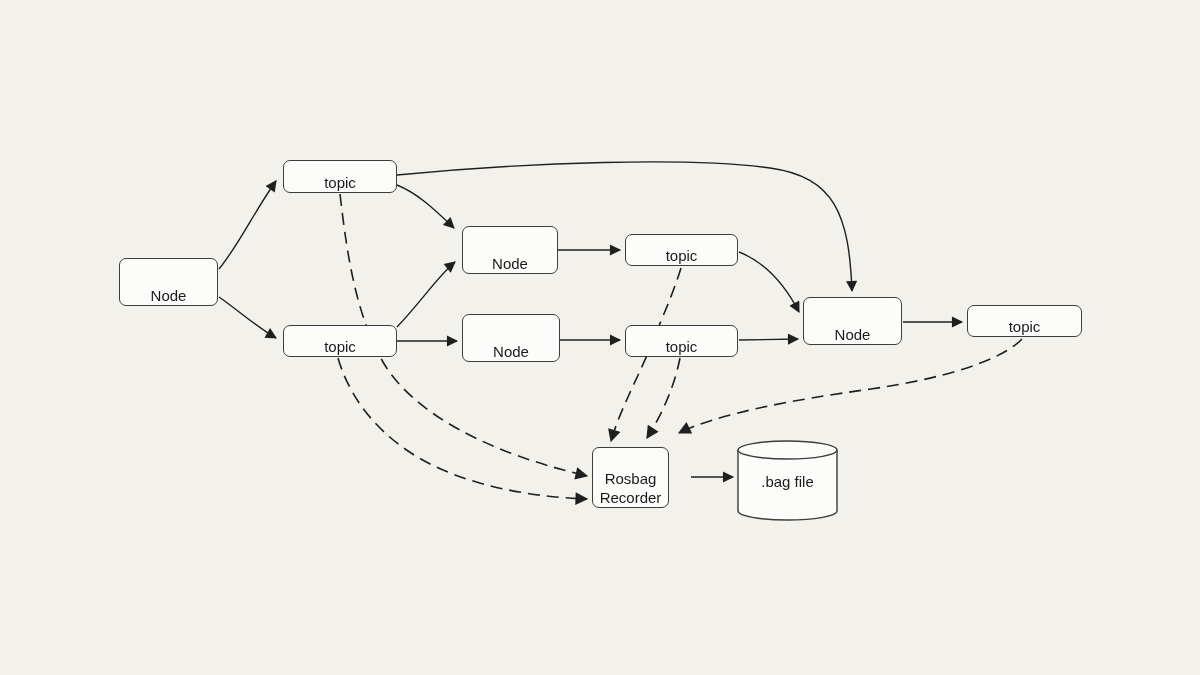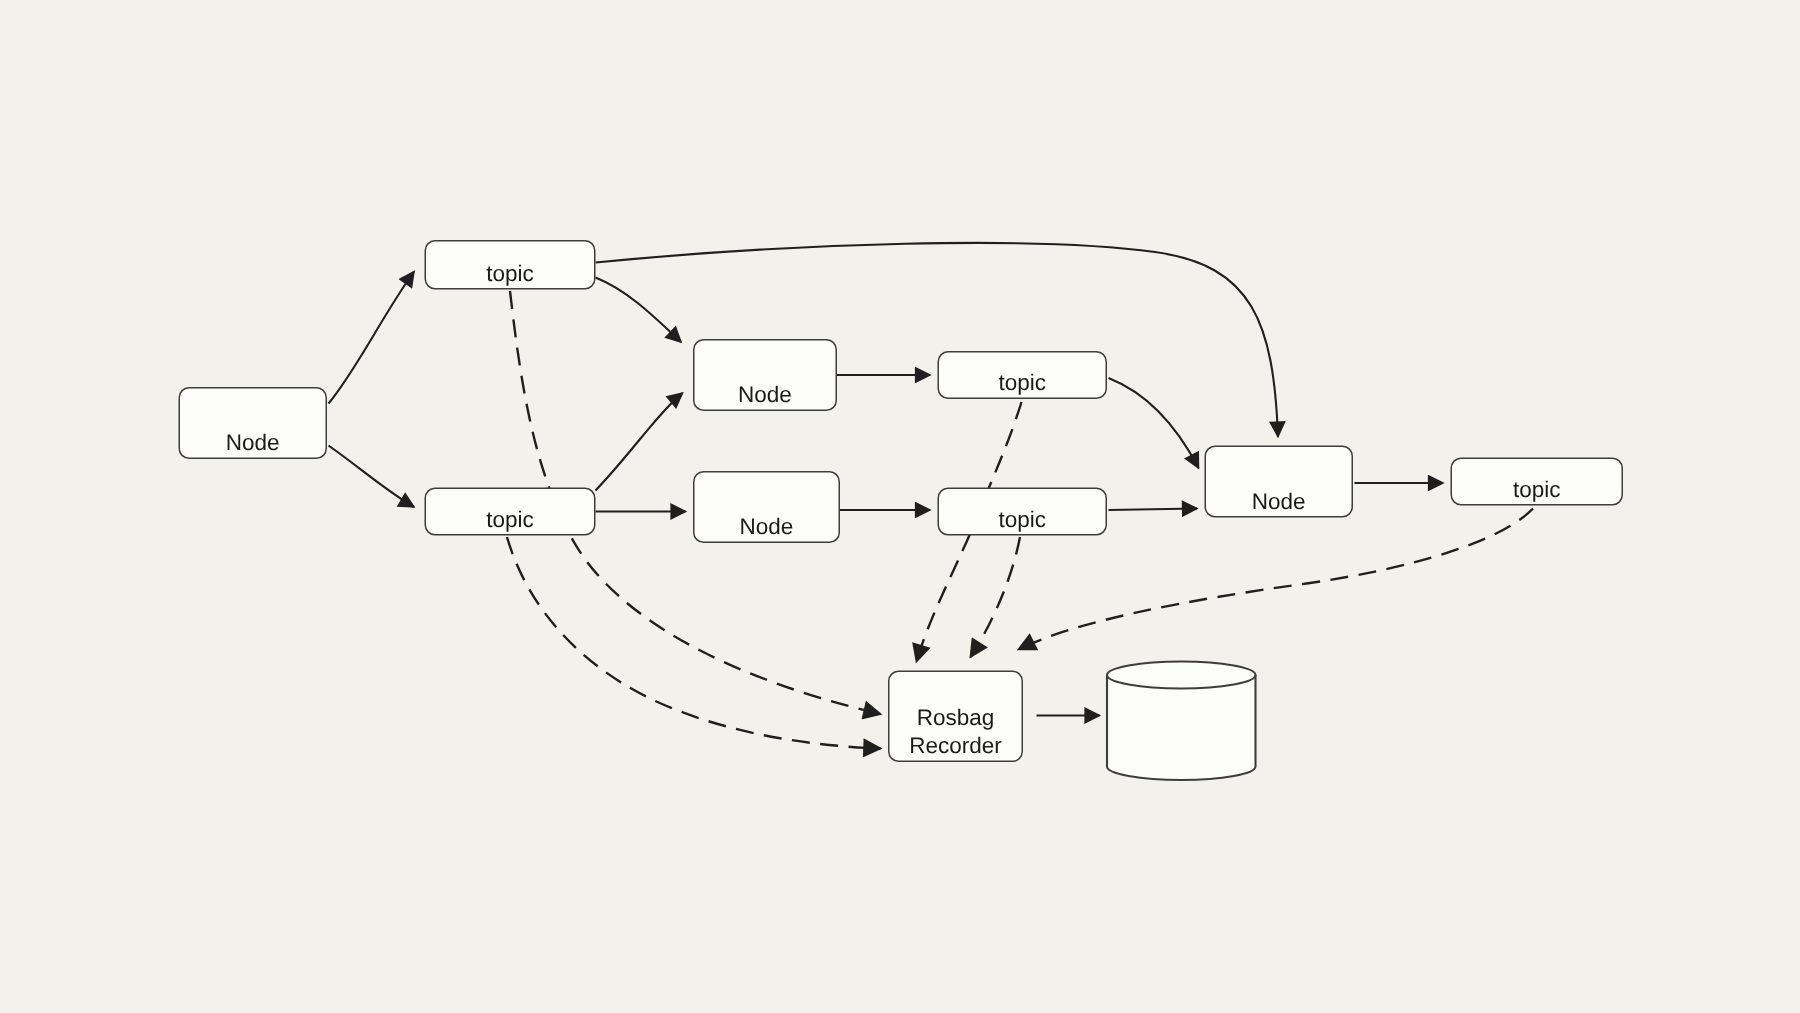--- a/index.html
+++ b/index.html
@@ -113,18 +113,21 @@
   </div>
 
   <div class="box" style="left:803px;top:297px;width:99px;height:48px">
     <span>Node</span>
   </div>
 
   <div class="box" style="left:967px;top:305px;width:115px;height:32px">
     <span>topic</span>
   </div>
 
-  <div class="box" style="left:592px;top:447px;width:90px;height:61px;padding:0 2px">
+  <div class="box" style="left:592px;top:447px;width:77px;height:61px;padding:0 2px">
     <span>Rosbag Recorder</span>
   </div>
 
+  <div class="cyl-label" style="left:738px;top:450px;width:99px;height:62px">
+    <span>.bag file</span>
+  </div>
 
 </div>
 
 </body></html>

